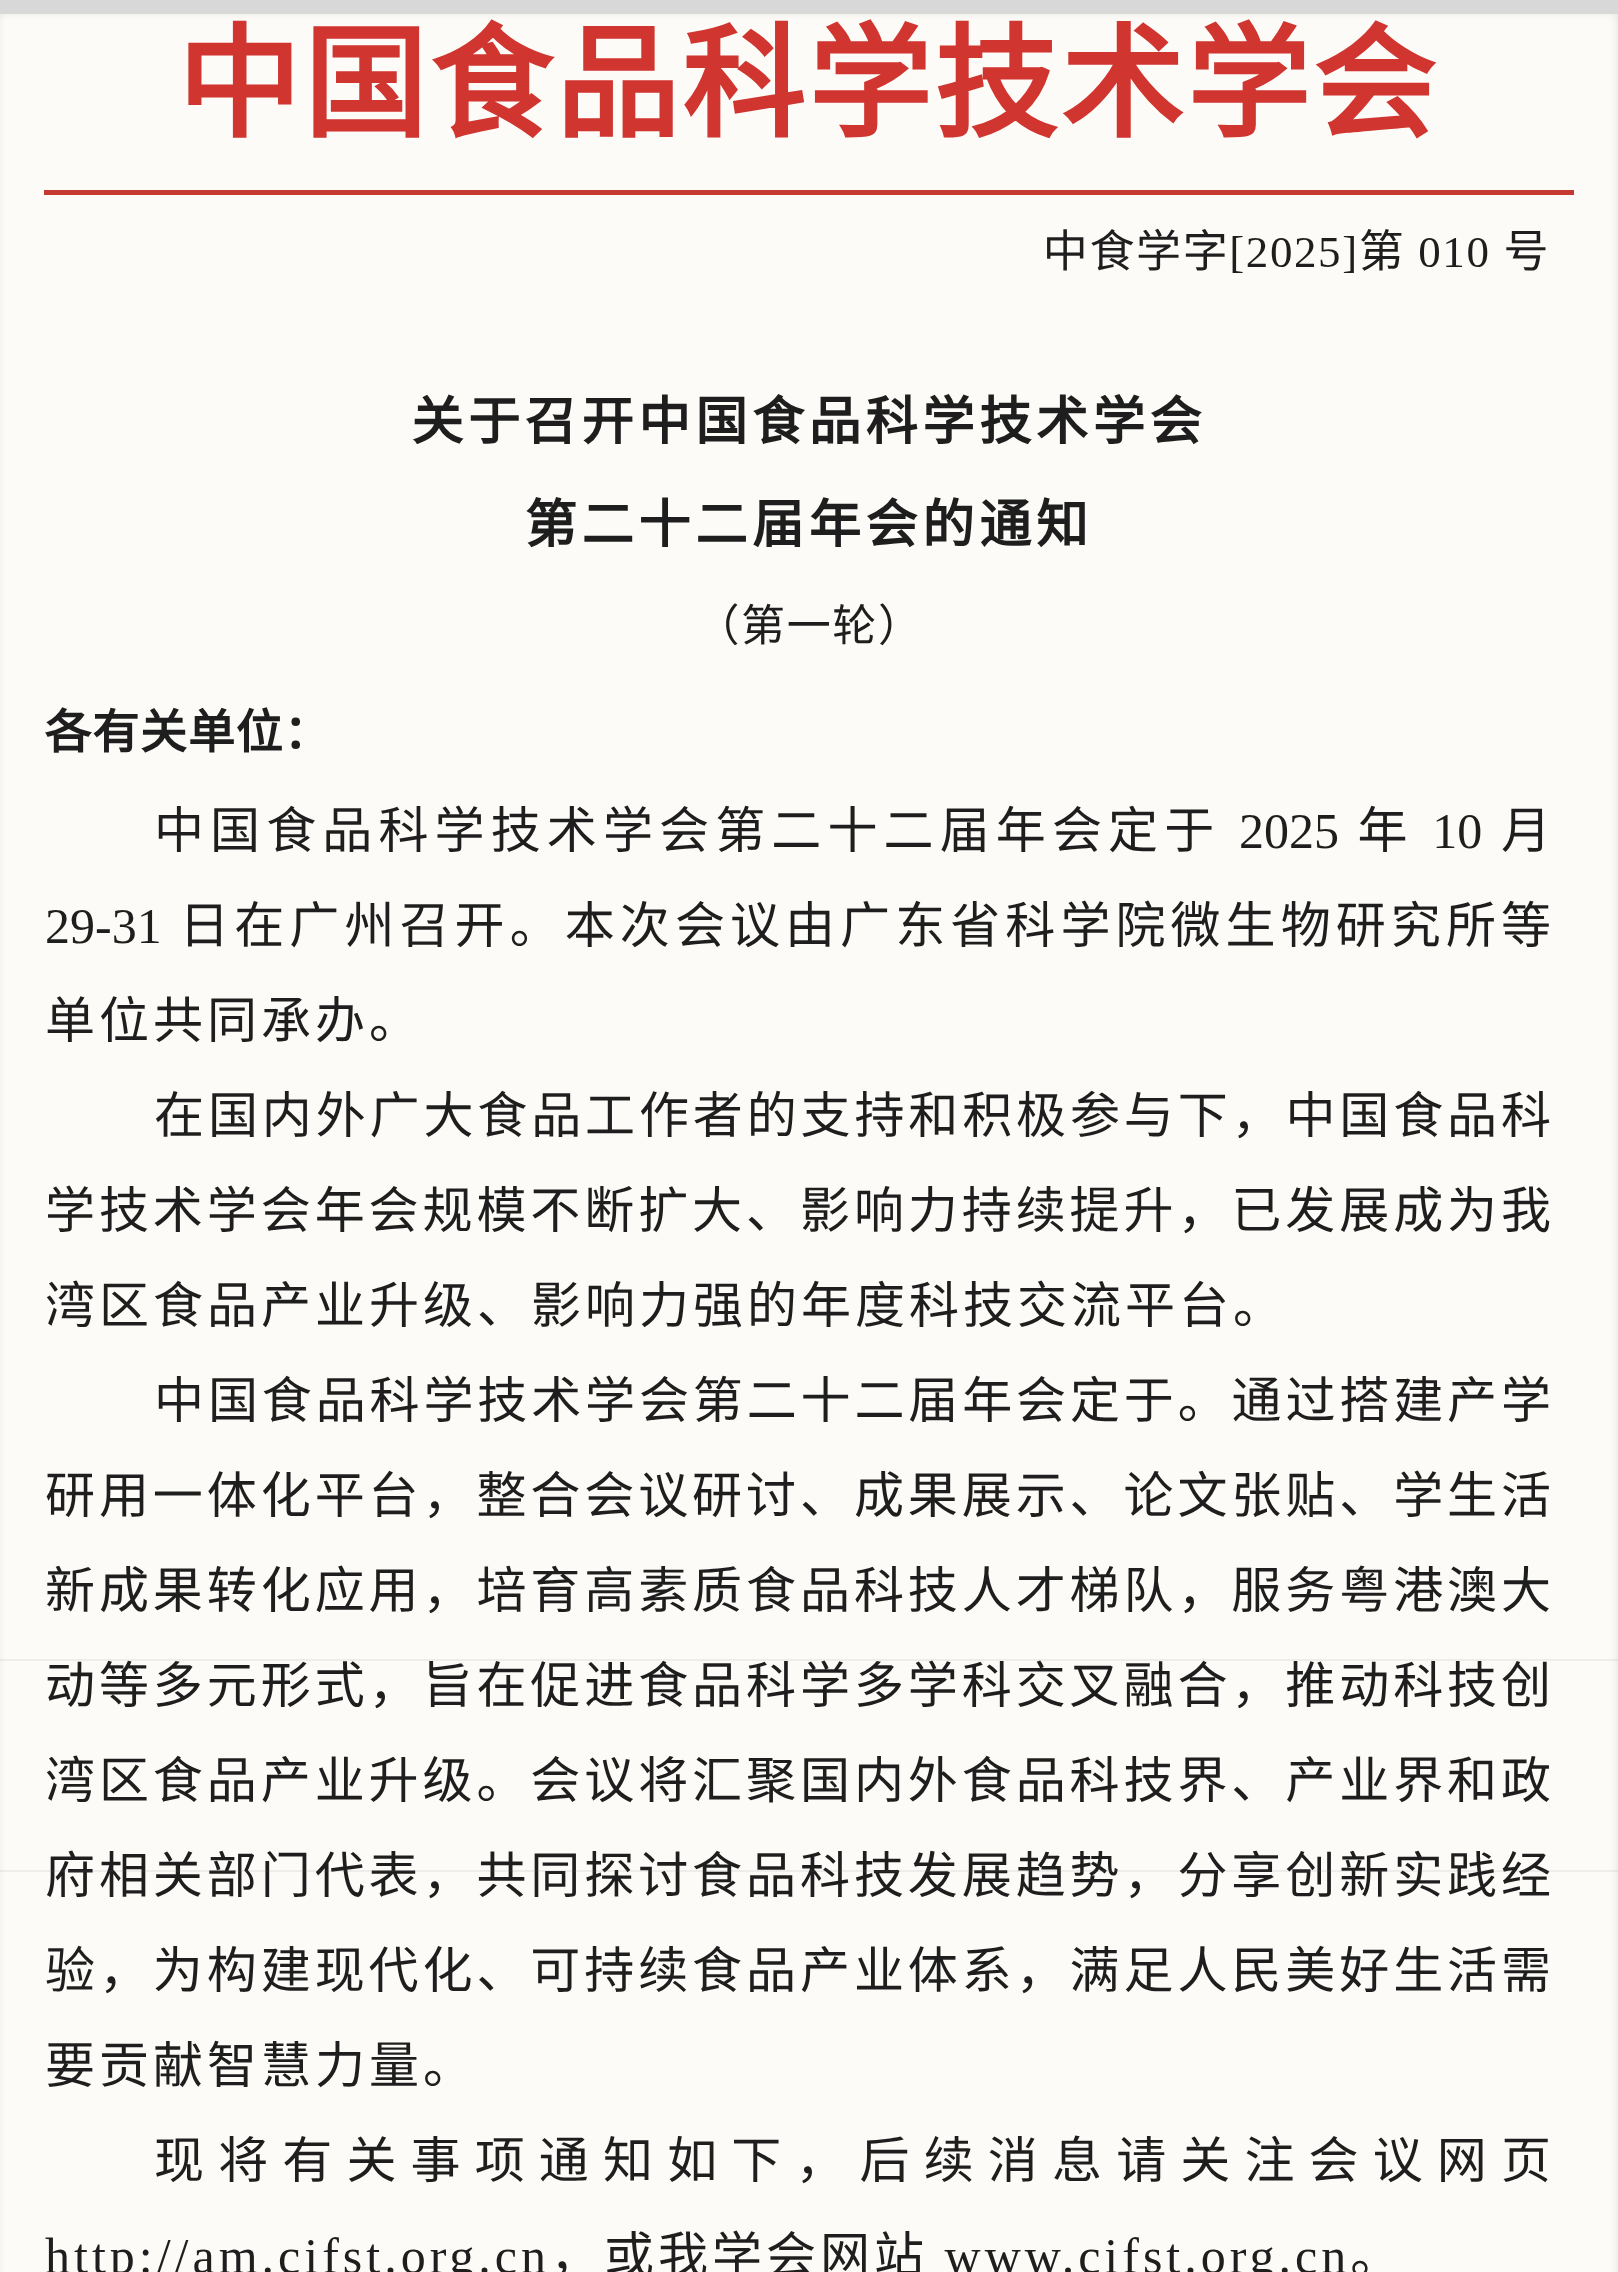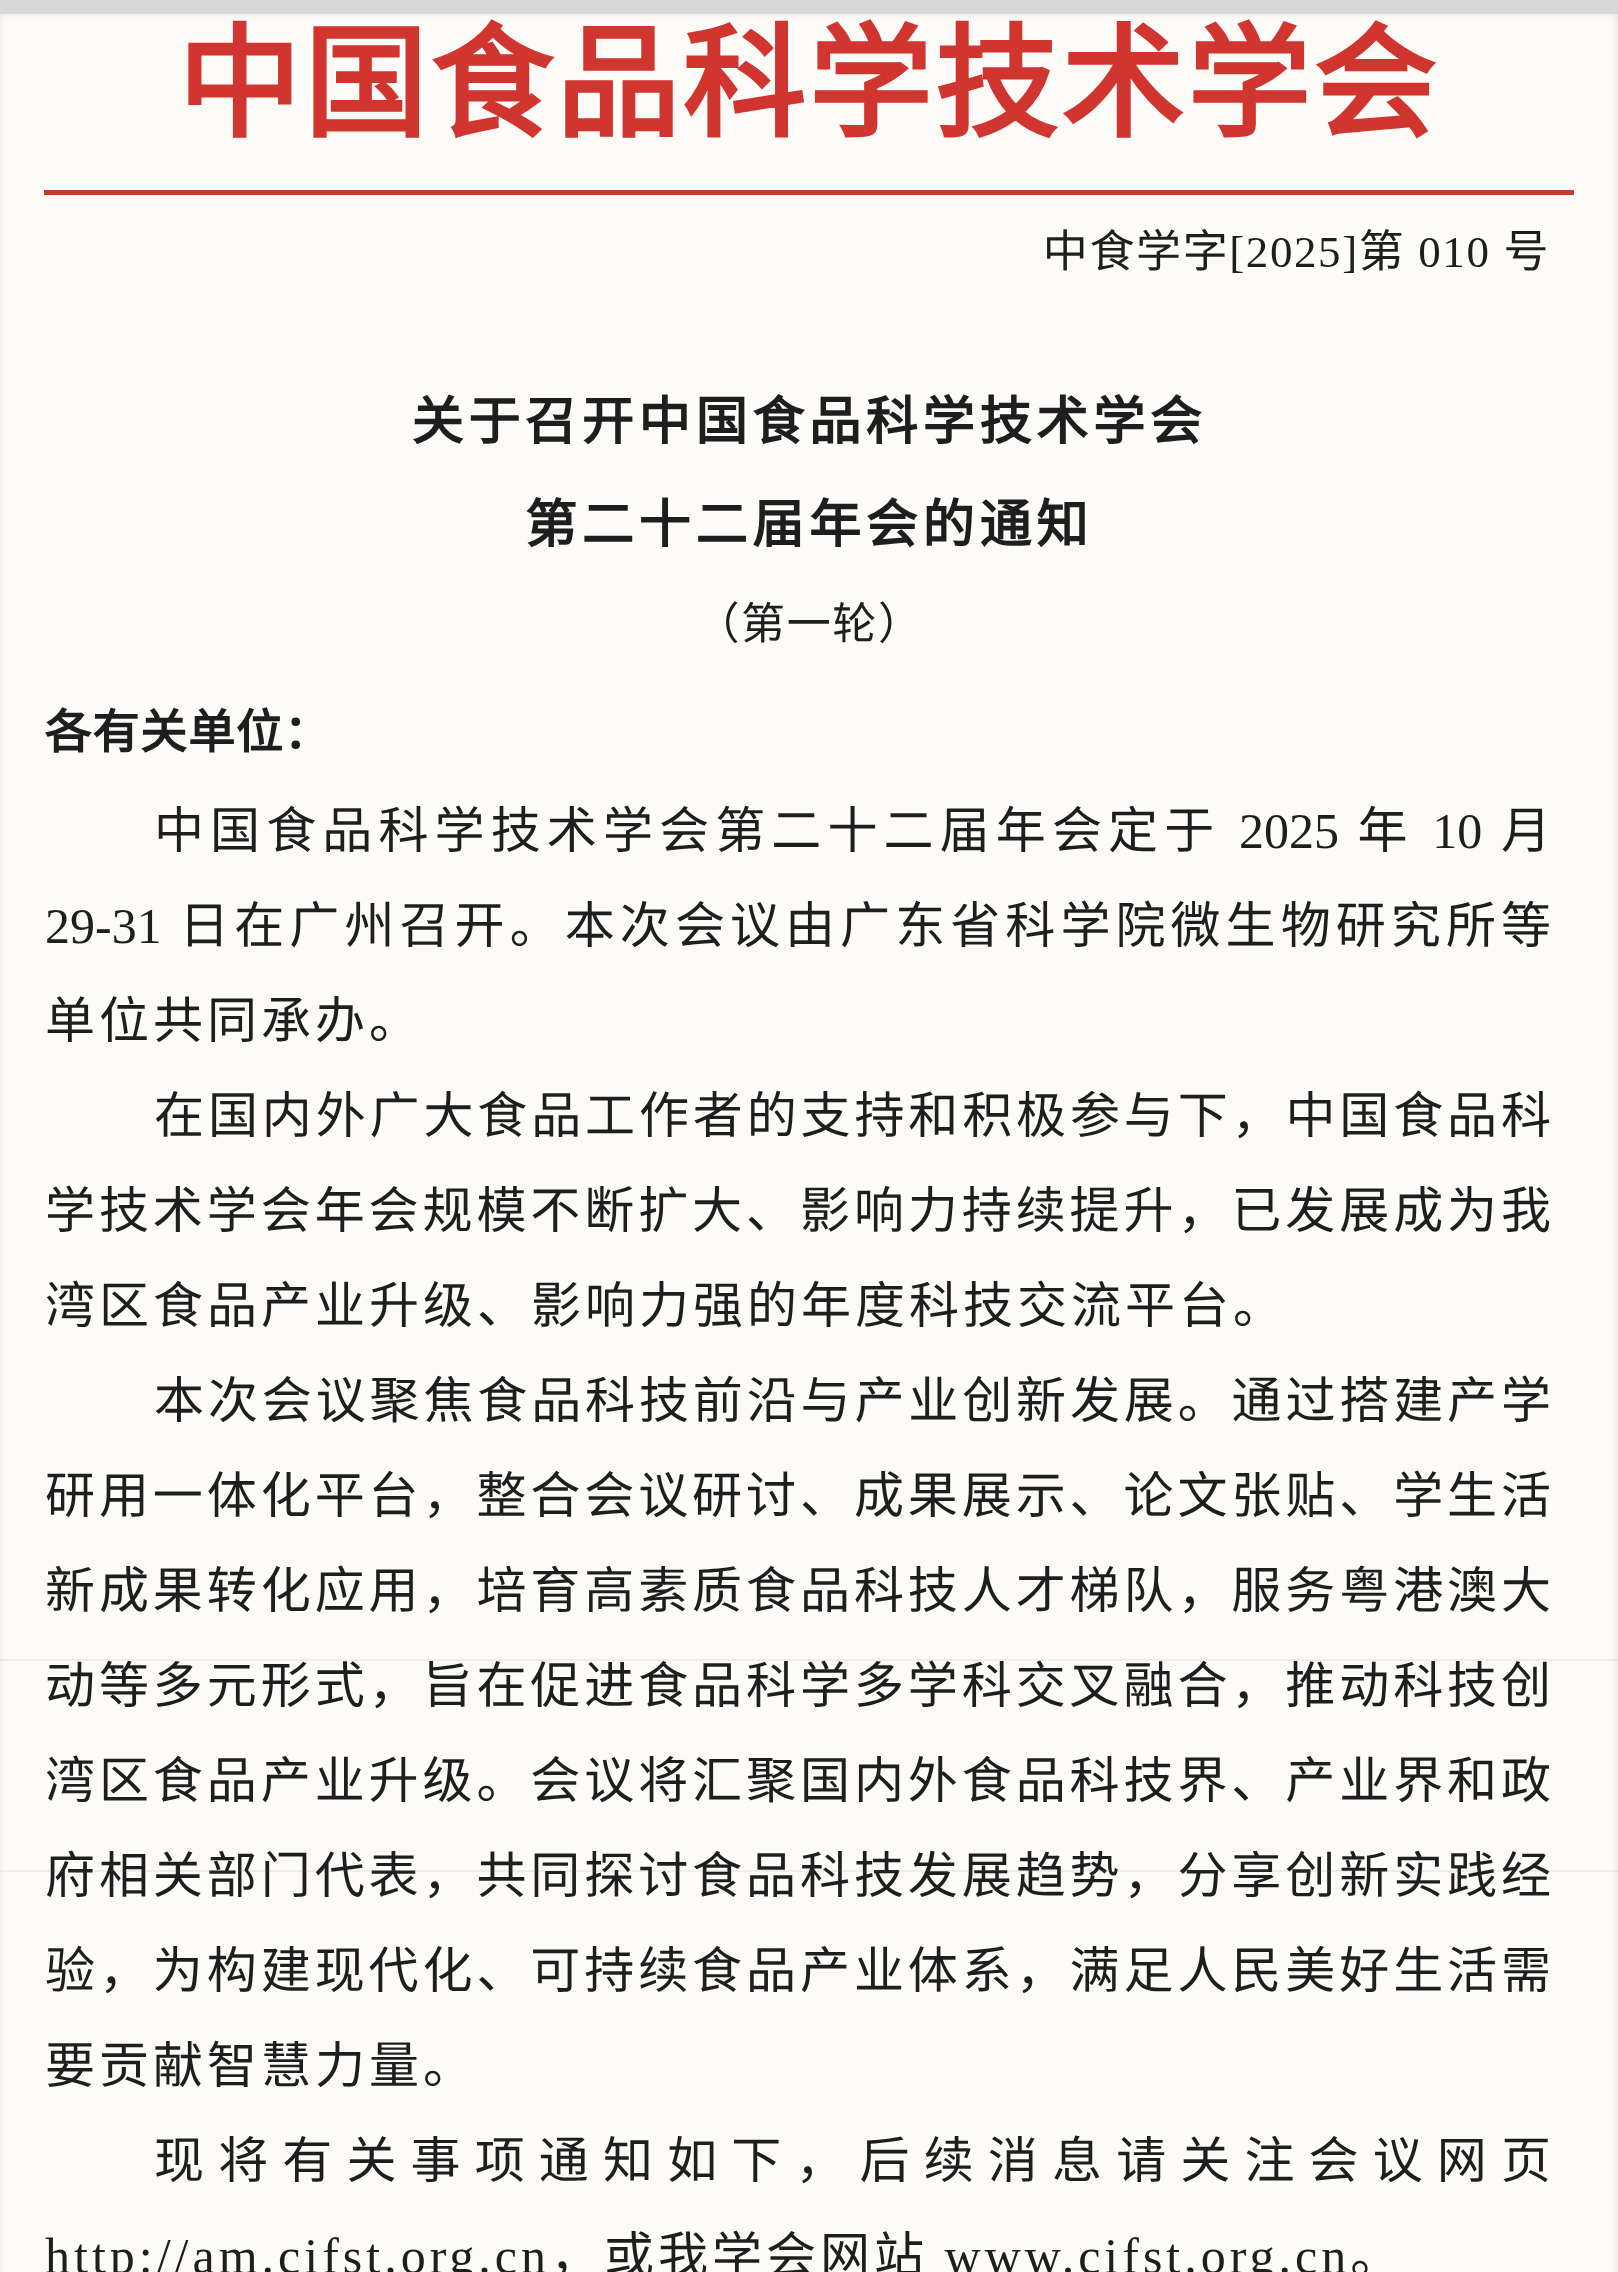--- a/index.html
+++ b/index.html
@@ -74,21 +74,20 @@
   }
   .notice-subtitle {
     position: absolute;
     top: 588px;
     left: 0;
     width: 100%;
     text-align: center;
     font-size: 44px;
     line-height: 50px;
     letter-spacing: 1.6px;
-    font-family: Liberation Mono, monospace;
   }
   .salutation {
     position: absolute;
     top: 692px;
     left: 45px;
     font-family: Liberation Mono, monospace;
     font-weight: bold;
     font-size: 47px;
     line-height: 60px;
     letter-spacing: 0.8px;
@@ -139,21 +138,21 @@
   <div class="body-block">
 
     <div class="line indent">中国食品科学技术学会第二十二届年会定于 2025 年 10 月</div>
     <div class="line">29-31 日在广州召开。本次会议由广东省科学院微生物研究所等</div>
     <div class="line end">单位共同承办。</div>
 
     <div class="line indent">在国内外广大食品工作者的支持和积极参与下，中国食品科</div>
     <div class="line">学技术学会年会规模不断扩大、影响力持续提升，已发展成为我</div>
     <div class="line end">湾区食品产业升级、影响力强的年度科技交流平台。</div>
 
-    <div class="line indent">本次会议聚焦食品科技前沿与产业创新发展。通过搭建产学</div>
+    <div class="line indent">中国食品科学技术学会第二十二届年会定于。通过搭建产学</div>
     <div class="line">研用一体化平台，整合会议研讨、成果展示、论文张贴、学生活</div>
     <div class="line">新成果转化应用，培育高素质食品科技人才梯队，服务粤港澳大</div>
     <div class="line">动等多元形式，旨在促进食品科学多学科交叉融合，推动科技创</div>
     <div class="line">湾区食品产业升级。会议将汇聚国内外食品科技界、产业界和政</div>
     <div class="line">府相关部门代表，共同探讨食品科技发展趋势，分享创新实践经</div>
     <div class="line">验，为构建现代化、可持续食品产业体系，满足人民美好生活需</div>
     <div class="line end">要贡献智慧力量。</div>
 
     <div class="line indent">现将有关事项通知如下，后续消息请关注会议网页</div>
     <div class="line end">http://am.cifst.org.cn，或我学会网站 www.cifst.org.cn。</div>

